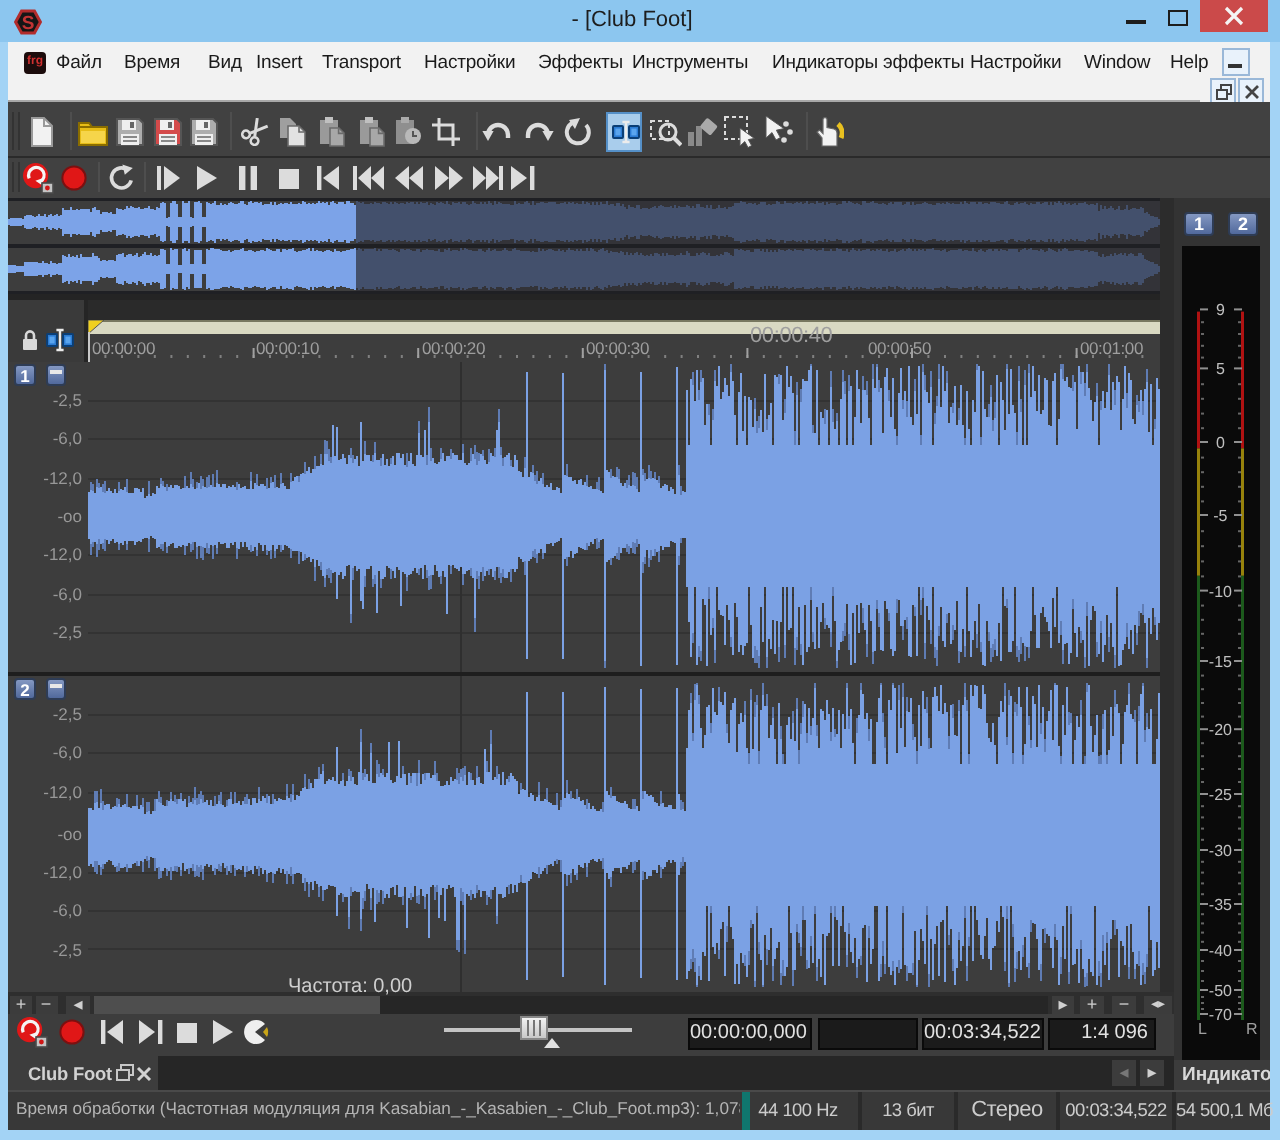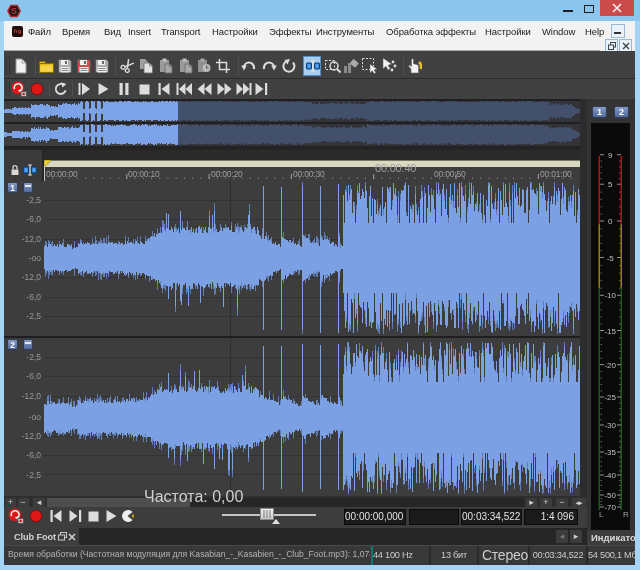--- a/index.html
+++ b/index.html
@@ -1,36 +1,37 @@
 <!DOCTYPE html>
 <html><head><meta charset="utf-8"><style>*{margin:0;padding:0;box-sizing:border-box}html,body{overflow:hidden}body{font-family:"Liberation Sans",sans-serif;}#app{position:relative;width:640px;height:570px;background:#a3d3f5;overflow:hidden}.ab{position:absolute}</style></head><body>
 <div id="app">
     <div class="ab" style="left:0;top:0;width:640px;height:21px;background:#8cc6ef"></div>
     <svg style="position:absolute;left:7px;top:4px" width="14" height="14" viewBox="0 0 14 14">
       <polygon points="0.8,7 3.8,1.5 10.2,1.5 13.2,7 10.2,12.5 3.8,12.5" fill="#161616" stroke="#b22c2c" stroke-width="1.5"></polygon>
       <text x="7" y="10.4" font-family="Liberation Sans" font-size="9.5" font-weight="bold" fill="#c23434" text-anchor="middle">S</text>
     </svg>
+    <div class="ab" style="left:230px;top:4px;width:172px;height:14px;font-size:11px;color:#1d1d1d;text-align:center">- [Club Foot]</div>
     <div class="ab" style="left:563px;top:10px;width:10px;height:2px;background:#1d1d1d"></div>
     <div class="ab" style="left:584px;top:5px;width:10px;height:8px;border:1.5px solid #1d1d1d"></div>
     <div class="ab" style="left:600px;top:0;width:34px;height:16px;background:#cb4a4a"></div>
     <svg style="position:absolute;left:612px;top:3px" width="10" height="10" viewBox="0 0 10 10">
       <path d="M1 1 L9 9 M9 1 L1 9" stroke="#f4f4f4" stroke-width="1.6"></path>
     </svg>
     <div class="ab" style="left:4px;top:21px;width:630.5px;height:30px;background:#f2f2f2;border-bottom:1px solid #a8a8a8"></div>
     <div class="ab" style="left:600px;top:21px;width:34.5px;height:32px;background:#f2f2f2"></div>
     <div class="ab" style="left:12px;top:26px;width:11px;height:11px;background:#1c0c0c;border-radius:2px;color:#d03030;font-size:6px;font-weight:bold;text-align:center;line-height:11px">frg</div>
     <div class="ab" style="left:28px;top:26px;font-size:9.5px;letter-spacing:-0.1px;color:#1a1a1a">Файл</div>
     <div class="ab" style="left:62px;top:26px;font-size:9.5px;letter-spacing:-0.1px;color:#1a1a1a">Время</div>
     <div class="ab" style="left:104px;top:26px;font-size:9.5px;letter-spacing:-0.1px;color:#1a1a1a">Вид</div>
     <div class="ab" style="left:128px;top:26px;font-size:9.5px;letter-spacing:-0.1px;color:#1a1a1a">Insert</div>
     <div class="ab" style="left:161px;top:26px;font-size:9.5px;letter-spacing:-0.1px;color:#1a1a1a">Transport</div>
     <div class="ab" style="left:212px;top:26px;font-size:9.5px;letter-spacing:-0.1px;color:#1a1a1a">Настройки</div>
     <div class="ab" style="left:269px;top:26px;font-size:9.5px;letter-spacing:-0.1px;color:#1a1a1a">Эффекты</div>
     <div class="ab" style="left:316px;top:26px;font-size:9.5px;letter-spacing:-0.1px;color:#1a1a1a">Инструменты</div>
-    <div class="ab" style="left:386px;top:26px;font-size:9.5px;letter-spacing:-0.1px;color:#1a1a1a">Обработка эффекты</div>
+    <div class="ab" style="left:386px;top:26px;font-size:9.5px;letter-spacing:-0.1px;color:#1a1a1a">Индикаторы эффекты</div>
     <div class="ab" style="left:485px;top:26px;font-size:9.5px;letter-spacing:-0.1px;color:#1a1a1a">Настройки</div>
     <div class="ab" style="left:542px;top:26px;font-size:9.5px;letter-spacing:-0.1px;color:#1a1a1a">Window</div>
     <div class="ab" style="left:585px;top:26px;font-size:9.5px;letter-spacing:-0.1px;color:#1a1a1a">Help</div>
     <div class="ab" style="left:611px;top:24px;width:14px;height:14px;background:#e9f2fb;border:1px solid #9ab8d8"></div>
     <div class="ab" style="left:614px;top:32px;width:7px;height:2px;background:#333"></div>
     <div class="ab" style="left:605px;top:39px;width:13px;height:14px;background:#e9f2fb;border:1px solid #9ab8d8"></div>
     <svg style="position:absolute;left:608px;top:42px" width="8" height="8" viewBox="0 0 8 8">
       <rect x="2.5" y="0.5" width="5" height="4.5" fill="none" stroke="#444"></rect>
       <rect x="0.5" y="3" width="5" height="4.5" fill="#e9f2fb" stroke="#444"></rect>
     </svg>
@@ -427,21 +428,21 @@
     <svg style="position:absolute;left:88px;top:511px" width="11" height="11" viewBox="0 0 11 11">
       <rect x="0.5" y="0.5" width="10" height="10" fill="#dcdcdc"></rect>
     </svg>
     <svg style="position:absolute;left:106px;top:510px" width="11" height="12" viewBox="0 0 11 12">
       <path d="M0.5 0 l10 6.0 l-10 6.0 z" fill="#dcdcdc"></path>
     </svg>
     <svg style="position:absolute;left:121px;top:509px" width="15" height="14" viewBox="0 0 15 14">
       <path d="M11.5 3 A6 6 0 1 0 11.5 11 L6.5 7 z" fill="#efefef"></path>
       <path d="M12.5 4.5 a6 6 0 0 1 0 5 l-2 -2.5 z" fill="#c8a418"></path>
     </svg>
-    <div class="ab" style="left:144px;top:488px;font-size:16px;color:#cfcfcf">Частота: 0,00</div>
+    <div class="ab" style="left:144px;top:488px;font-size:10px;color:#cfcfcf">Частота: 0,00</div>
     <div class="ab" style="left:222px;top:514px;width:94px;height:2px;background:#c4c4c4"></div>
     <div class="ab" style="left:260px;top:508px;width:14px;height:12px;background:linear-gradient(#f2f2f2,#c8c8c8);border:1px solid #888"></div>
     <svg style="position:absolute;left:262px;top:510px" width="10" height="8" viewBox="0 0 10 8">
       <path d="M2 0 v8 M5 0 v8 M8 0 v8" stroke="#777" stroke-width="1"></path>
     </svg>
     <svg style="position:absolute;left:271px;top:519px" width="10" height="6" viewBox="0 0 10 6">
       <path d="M5 0 l4 5 h-8 z" fill="#e0e0e0"></path>
     </svg>
     <div class="ab" style="left:344px;top:509px;width:62px;height:16px;background:#1b1b1b;border:1px solid #0a0a0a;color:#e2e2e2;font-size:10px;line-height:14px;text-align:right;padding-right:3px">00:00:00,000</div>
     <div class="ab" style="left:409px;top:509px;width:50px;height:16px;background:#1b1b1b;border:1px solid #0a0a0a;color:#e2e2e2;font-size:10px;line-height:14px;text-align:right;padding-right:3px"></div>
@@ -454,23 +455,23 @@
       <rect x="2.5" y="0.5" width="6" height="5" fill="none" stroke="#c8c8c8"></rect>
       <rect x="0.5" y="3" width="6" height="5" fill="#3d3d3d" stroke="#c8c8c8"></rect>
     </svg>
     <svg style="position:absolute;left:68px;top:532.5px" width="8" height="8" viewBox="0 0 8 8">
       <path d="M1 1 L7 7 M7 1 L1 7" stroke="#d2d2d2" stroke-width="1.5"></path>
     </svg>
     <div class="ab" style="left:556px;top:530px;width:12px;height:13px;background:#3c3c3c;color:#d0d0d0;font-size:9px;line-height:13px;text-align:center"><span style="color:#777">◂</span></div>
     <div class="ab" style="left:570px;top:530px;width:12px;height:13px;background:#3c3c3c;color:#d0d0d0;font-size:9px;line-height:13px;text-align:center">▸</div>
     <div class="ab" style="left:4px;top:545px;width:630.5px;height:19.5px;background:#383838;border-top:1px solid #4a4a4a"></div>
     <div class="ab" style="left:8px;top:549px;width:362px;height:13px;overflow:hidden;font-size:8.6px;color:#b4b4b4;white-space:nowrap">Время обработки (Частотная модуляция для Kasabian_-_Kasabien_-_Club_Foot.mp3): 1,078 сек</div>
-    <div class="ab" style="left:371px;top:545.5px;width:52px;height:19px;border-left:2px solid #0f766e;color:#cccccc;font-size:9.2px;letter-spacing:-0.25px;line-height:19px;text-align:left;white-space:nowrap">44 100 Hz</div>
+    <div class="ab" style="left:371px;top:545.5px;width:52px;height:19px;border-left:4px solid #0f766e;color:#cccccc;font-size:9.2px;letter-spacing:-0.25px;line-height:19px;text-align:center;white-space:nowrap">44 100 Hz</div>
     <div class="ab" style="left:429px;top:545.5px;width:48px;height:19px;border-left:2px solid #2a2a2a;color:#cccccc;font-size:9.2px;letter-spacing:-0.25px;line-height:19px;text-align:center;white-space:nowrap">13 бит</div>
-    <div class="ab" style="left:477px;top:545.5px;width:51px;height:19px;border-left:2px solid #2a2a2a;color:#cccccc;font-size:14px;letter-spacing:-0.25px;line-height:19px;text-align:right;white-space:nowrap">Стерео</div>
+    <div class="ab" style="left:477px;top:545.5px;width:51px;height:19px;border-left:2px solid #2a2a2a;color:#cccccc;font-size:11px;letter-spacing:-0.25px;line-height:19px;text-align:center;white-space:nowrap">Стерео</div>
     <div class="ab" style="left:528px;top:545.5px;width:58px;height:19px;border-left:2px solid #2a2a2a;color:#cccccc;font-size:9.2px;letter-spacing:-0.25px;line-height:19px;text-align:center;white-space:nowrap">00:03:34,522</div>
     <div class="ab" style="left:586px;top:545.5px;width:48.5px;height:19px;border-left:2px solid #2a2a2a;color:#cccccc;font-size:9.2px;letter-spacing:-0.25px;line-height:19px;text-align:center;white-space:nowrap">54 500,1 Мб</div>
     <div class="ab" style="left:587px;top:99px;width:47.5px;height:446px;background:#333333"></div>
     <div class="ab" style="left:591px;top:123px;width:39px;height:407px;background:#0a0a0a"></div>
     <div class="ab" style="left:592px;top:106px;width:15px;height:12px;background:linear-gradient(#8498c2,#51699c);border:1px solid #2e3c55;border-radius:2px;color:#fff;font-size:9px;font-weight:bold;text-align:center;line-height:11px">1</div>
     <div class="ab" style="left:614px;top:106px;width:15px;height:12px;background:linear-gradient(#8498c2,#51699c);border:1px solid #2e3c55;border-radius:2px;color:#fff;font-size:9px;font-weight:bold;text-align:center;line-height:11px">2</div>
     <svg style="position:absolute;left:591px;top:123px" width="39" height="407" viewBox="0 0 39 407">
       <rect x="7.5" y="32.80000000000001" width="1.5" height="68.39999999999998" fill="#b01212"></rect>
       <rect x="7.5" y="101.19999999999999" width="1.5" height="63.69999999999999" fill="#97820c"></rect>
       <rect x="7.5" y="164.89999999999998" width="1.5" height="222.10000000000002" fill="#1c5a1c"></rect>

